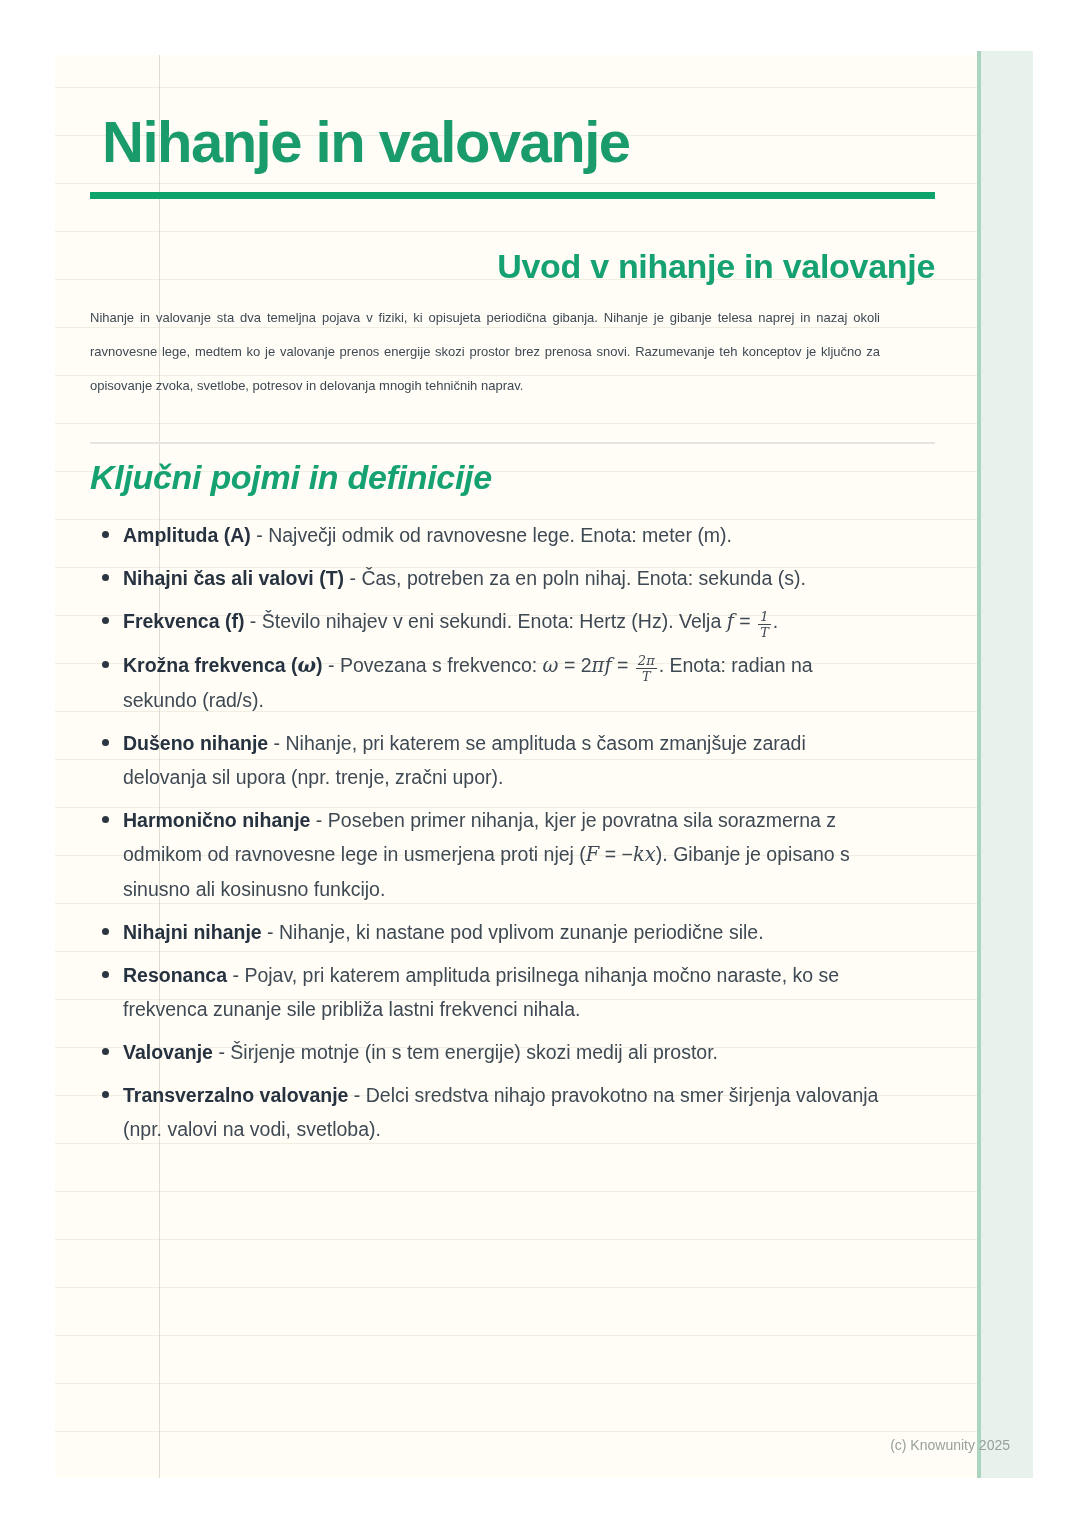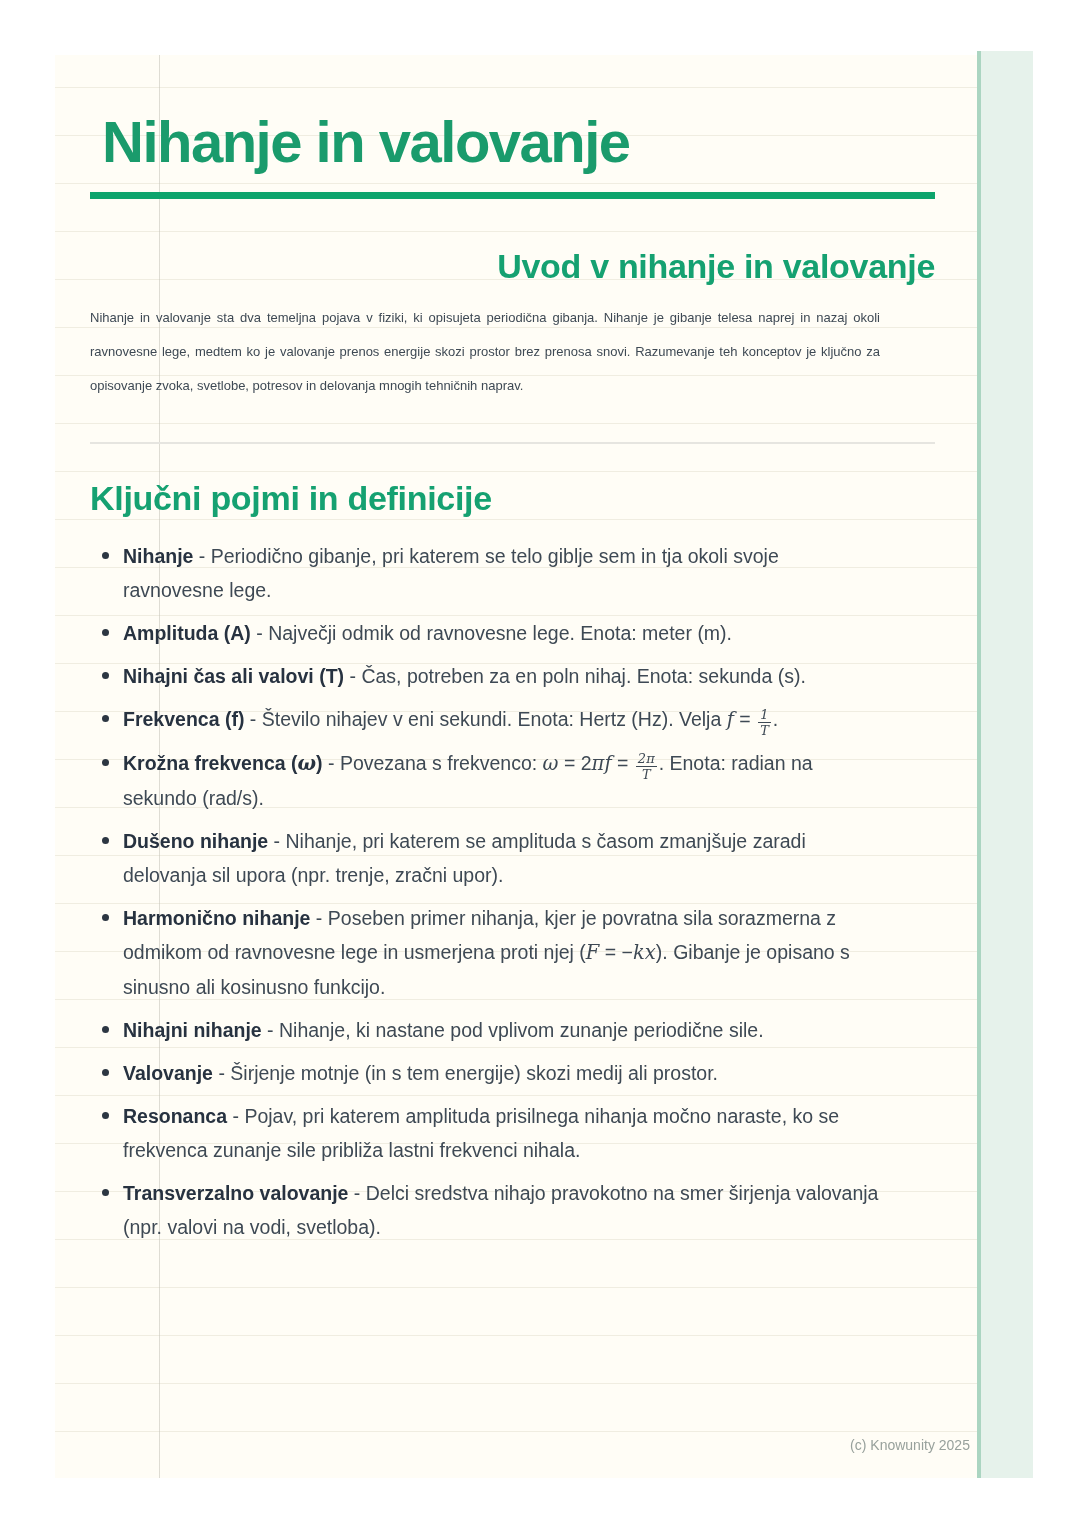--- a/index.html
+++ b/index.html
@@ -23,21 +23,21 @@
   .page-title{
     margin:12px;padding-top:44px;font-size:58px;line-height:62px;font-weight:bold;
     letter-spacing:-1.5px;color:#1A9B6C;
   }
   .title-bar{height:7px;width:845px;background:#0DA46C;margin-top:19px;}
   .section-heading{
     margin:0;font-weight:bold;font-size:34px;line-height:42px;
     letter-spacing:-0.3px;color:#15A171;
   }
   .heading-1{margin-top:46px;text-align:right;}
-  .heading-2{margin-top:33px;}
+  .heading-2{margin-top:12px;font-style:italic;}
   .intro-paragraph{
     margin:14px 0 0;width:790px;text-align:justify;
     font-size:13px;line-height:34px;color:#3E4954;
   }
   .divider{margin-top:39px;width:845px;height:2px;background:#E6E5E0;}
   .definitions-list{list-style:none;margin:20px 0 0;padding:0;width:790px;}
   .definitions-list li{display:flex;align-items:flex-start;margin:0 0 9px;}
   .dot{
     flex:0 0 auto;width:7px;height:7px;border-radius:50%;
     background:#2C3642;margin:13px 14px 0 12px;
@@ -45,43 +45,39 @@
   .item-body{width:757px;font-size:19.5px;line-height:34px;color:#3E4954;}
   .term{font-weight:bold;color:#273240;}
   .math{font-family:"DejaVu Serif",serif;font-style:italic;}
   .frac{
     display:inline-block;vertical-align:-9px;text-align:center;margin:0 2px;
     font-family:"DejaVu Serif",serif;font-style:italic;line-height:1;
   }
   .frac .num{display:block;font-size:13px;padding:0 2px 1px;}
   .frac .den{display:block;font-size:13px;border-top:1.4px solid currentColor;padding:1px 2px 0;}
   .copyright{
-    position:absolute;top:1437px;left:810px;width:200px;text-align:center;
+    position:absolute;top:1437px;left:810px;width:200px;text-align:right;
     font-size:14px;color:#98A19C;z-index:5;
   }
 </style>
 </head>
 <body>
 
 <div class="page-card">
   <div class="content">
     <h1 class="page-title">Nihanje in valovanje</h1>
     <div class="title-bar"></div>
 
     <h2 class="section-heading heading-1">Uvod v nihanje in valovanje</h2>
     <p class="intro-paragraph">Nihanje in valovanje sta dva temeljna pojava v fiziki, ki opisujeta periodična gibanja. Nihanje je gibanje telesa naprej in nazaj okoli ravnovesne lege, medtem ko je valovanje prenos energije skozi prostor brez prenosa snovi. Razumevanje teh konceptov je ključno za opisovanje zvoka, svetlobe, potresov in delovanja mnogih tehničnih naprav.</p>
 
     <div class="divider"></div>
 
     <h2 class="section-heading heading-2">Ključni pojmi in definicije</h2>
     <ul class="definitions-list">
-        <li>
-          <span class="dot"></span>
-          <div class="item-body"><strong class="term">Nihanje</strong> - Periodično gibanje, pri katerem se telo giblje sem in tja okoli svoje ravnovesne lege.</div>
-        </li>
         <li>
           <span class="dot"></span>
           <div class="item-body"><strong class="term">Amplituda (A)</strong> - Največji odmik od ravnovesne lege. Enota: meter (m).</div>
         </li>
         <li>
           <span class="dot"></span>
           <div class="item-body"><strong class="term">Nihajni čas ali valovi (T)</strong> - Čas, potreben za en poln nihaj. Enota: sekunda (s).</div>
         </li>
         <li>
           <span class="dot"></span>
@@ -98,25 +94,25 @@
         <li>
           <span class="dot"></span>
           <div class="item-body"><strong class="term">Harmonično nihanje</strong> - Poseben primer nihanja, kjer je povratna sila sorazmerna z odmikom od ravnovesne lege in usmerjena proti njej (<span class="math">F</span> = −<span class="math">kx</span>). Gibanje je opisano s sinusno ali kosinusno funkcijo.</div>
         </li>
         <li>
           <span class="dot"></span>
           <div class="item-body"><strong class="term">Nihajni nihanje</strong> - Nihanje, ki nastane pod vplivom zunanje periodične sile.</div>
         </li>
         <li>
           <span class="dot"></span>
-          <div class="item-body"><strong class="term">Valovanje</strong> - Širjenje motnje (in s tem energije) skozi medij ali prostor.</div>
+          <div class="item-body"><strong class="term">Resonanca</strong> - Pojav, pri katerem amplituda prisilnega nihanja močno naraste, ko se frekvenca zunanje sile približa lastni frekvenci nihala.</div>
         </li>
         <li>
           <span class="dot"></span>
-          <div class="item-body"><strong class="term">Resonanca</strong> - Pojav, pri katerem amplituda prisilnega nihanja močno naraste, ko se frekvenca zunanje sile približa lastni frekvenci nihala.</div>
+          <div class="item-body"><strong class="term">Valovanje</strong> - Širjenje motnje (in s tem energije) skozi medij ali prostor.</div>
         </li>
         <li>
           <span class="dot"></span>
           <div class="item-body"><strong class="term">Transverzalno valovanje</strong> - Delci sredstva nihajo pravokotno na smer širjenja valovanja (npr. valovi na vodi, svetloba).</div>
         </li>
       </ul>
   </div>
 </div>
 
 <div class="stripe"></div>

